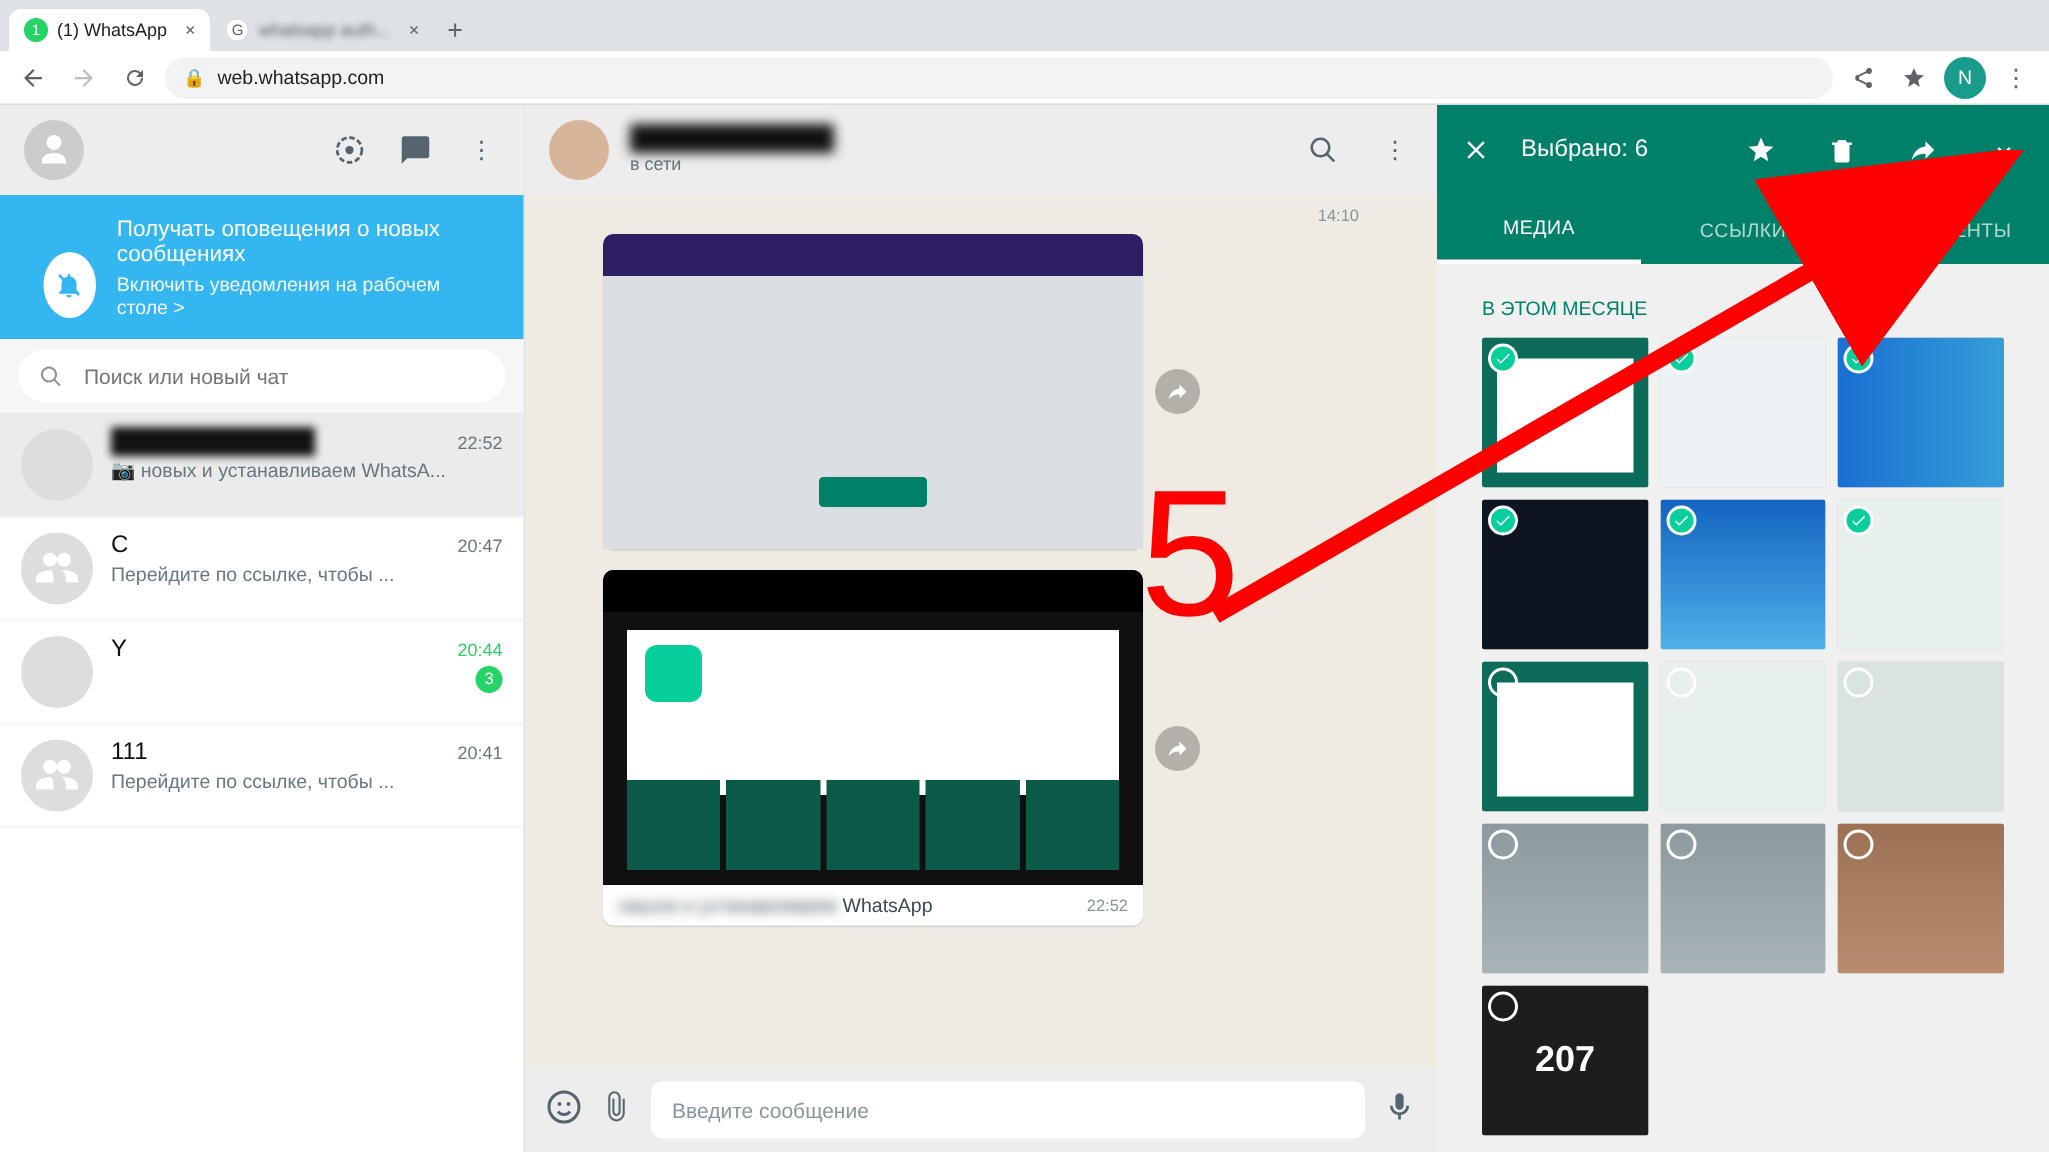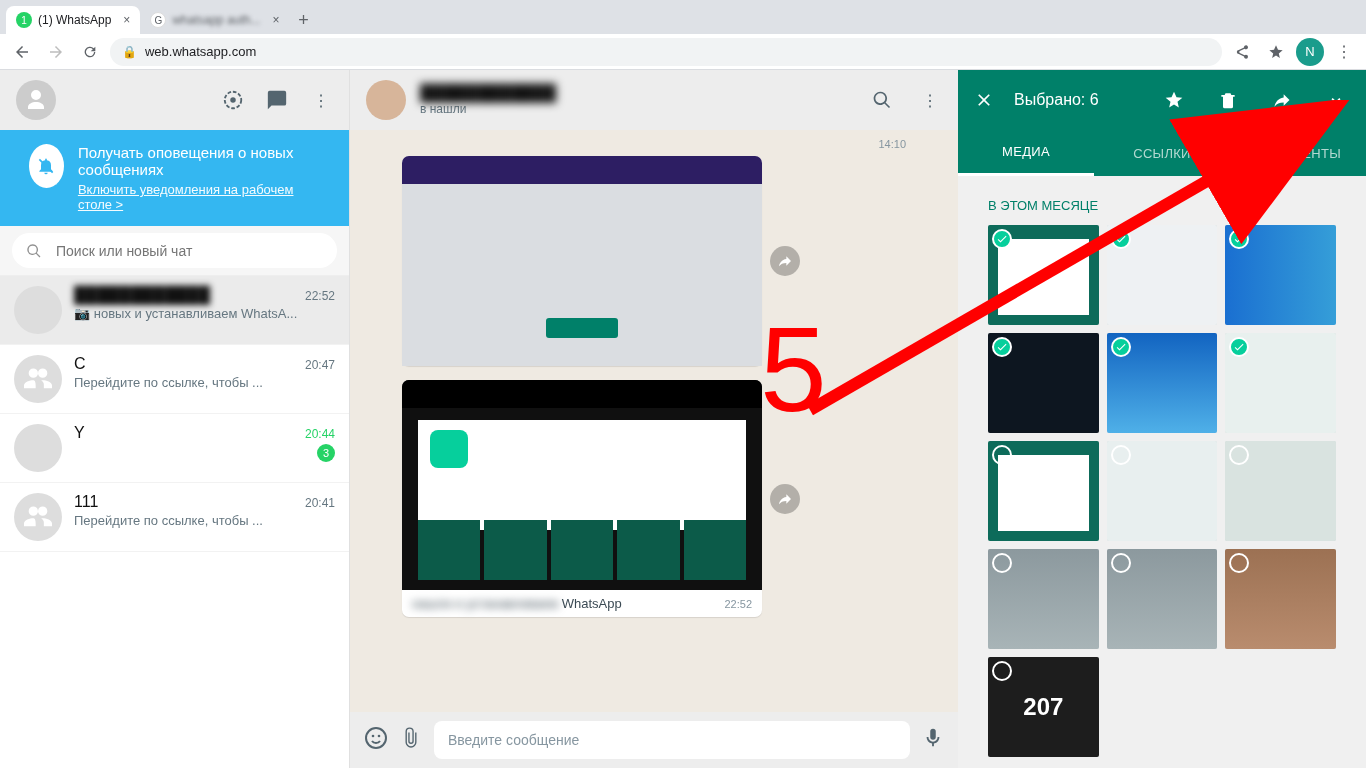--- a/index.html
+++ b/index.html
@@ -24,25 +24,25 @@
   .lock{color:#5f6368;font-size:12px;}
   .prof { width:28px; height:28px; border-radius:50%; background:#1a9c8c; color:#fff; display:flex; align-items:center; justify-content:center; font-size:13px;}
   
   .app { position:absolute; top:70px; left:0; right:0; bottom:0; display:flex; background:#f0f0f0;}
   
   .sidebar { width:350px; background:#fff; display:flex; flex-direction:column; border-right:1px solid #e0e0e0;}
   .sb-head { height:60px; background:#ededed; display:flex; align-items:center; padding:0 16px; gap:10px;}
   .avatar { width:40px; height:40px; border-radius:50%; background:#ccc; display:flex; align-items:center; justify-content:center;}
   .sb-head .sp{flex:1;}
   .hicon{ width:24px; height:24px; display:flex; align-items:center; justify-content:center; color:#54656f; margin-left:10px; }
-  .notif{ background:#34b7f1; color:#fff; padding:14px 29px; display:flex; gap:14px; align-items:flex-start;}
+  .notif{ background:#34b7f1; color:#fff; padding:14px 29px; display:flex; gap:14px; align-items:flex-end;}
   .notif .bell{ width:44px; height:44px; border-radius:50%; background:#fff; display:flex; align-items:center; justify-content:center;}
   .notif .bell svg{fill:#34b7f1;}
   .notif-t1{font-size:15px;}
-  .notif-t2{font-size:13px; opacity:.95; margin-top:4px; text-decoration:underline;}
+  .notif-t2{font-size:13px; opacity:.95; margin-top:4px; }
   .search-row{ padding:7px 12px; background:#f6f6f6; border-bottom:1px solid #eee;}
   .search-box{ background:#fff; border-radius:18px; height:35px; display:flex; align-items:center; padding:0 14px; gap:14px; color:#919191;}
   .search-box input{border:none;outline:none;flex:1;font-size:14px;color:#333;}
   .chatlist{flex:1; overflow:hidden;}
   .chat{ display:flex; padding:10px 14px; gap:12px; border-bottom:1px solid #f2f2f2;}
   .chat.active{background:#ebebeb;}
   .chat .av{width:48px;height:48px;border-radius:50%;background:#ddd;display:flex;align-items:center;justify-content:center;}
   .chat .body{flex:1;min-width:0;}
   .chat .row1{display:flex;justify-content:space-between;align-items:baseline;}
   .chat .name{font-size:16px;color:#111; filter:blur(3px);}
@@ -265,21 +265,21 @@
         </div>
       </div>
     </div>
   </div>
 
   <div class="main">
     <div class="main-head">
       <div class="av"></div>
       <div class="info">
         <div class="cname">████████████</div>
-        <div class="status">в нашли</div>
+        <div class="status">в сети</div>
       </div>
       <div class="hicon">
           <svg width="20" height="20" viewBox="0 0 24 24">
             <path fill="#54656f" d="M10 2a8 8 0 1 0 4.9 14.3l5.4 5.4 1.4-1.4-5.4-5.4A8 8 0 0 0 10 2zm0 2a6 6 0 1 1-6 6 6 6 0 0 1 6-6z"></path>
           </svg>
         </div>
       <div class="hicon">⋮</div>
     </div>
     <div class="msgs">
       <div style="text-align:right;font-size:11px;color:#8696a0;margin:-8px 0 6px 300px">14:10</div>

